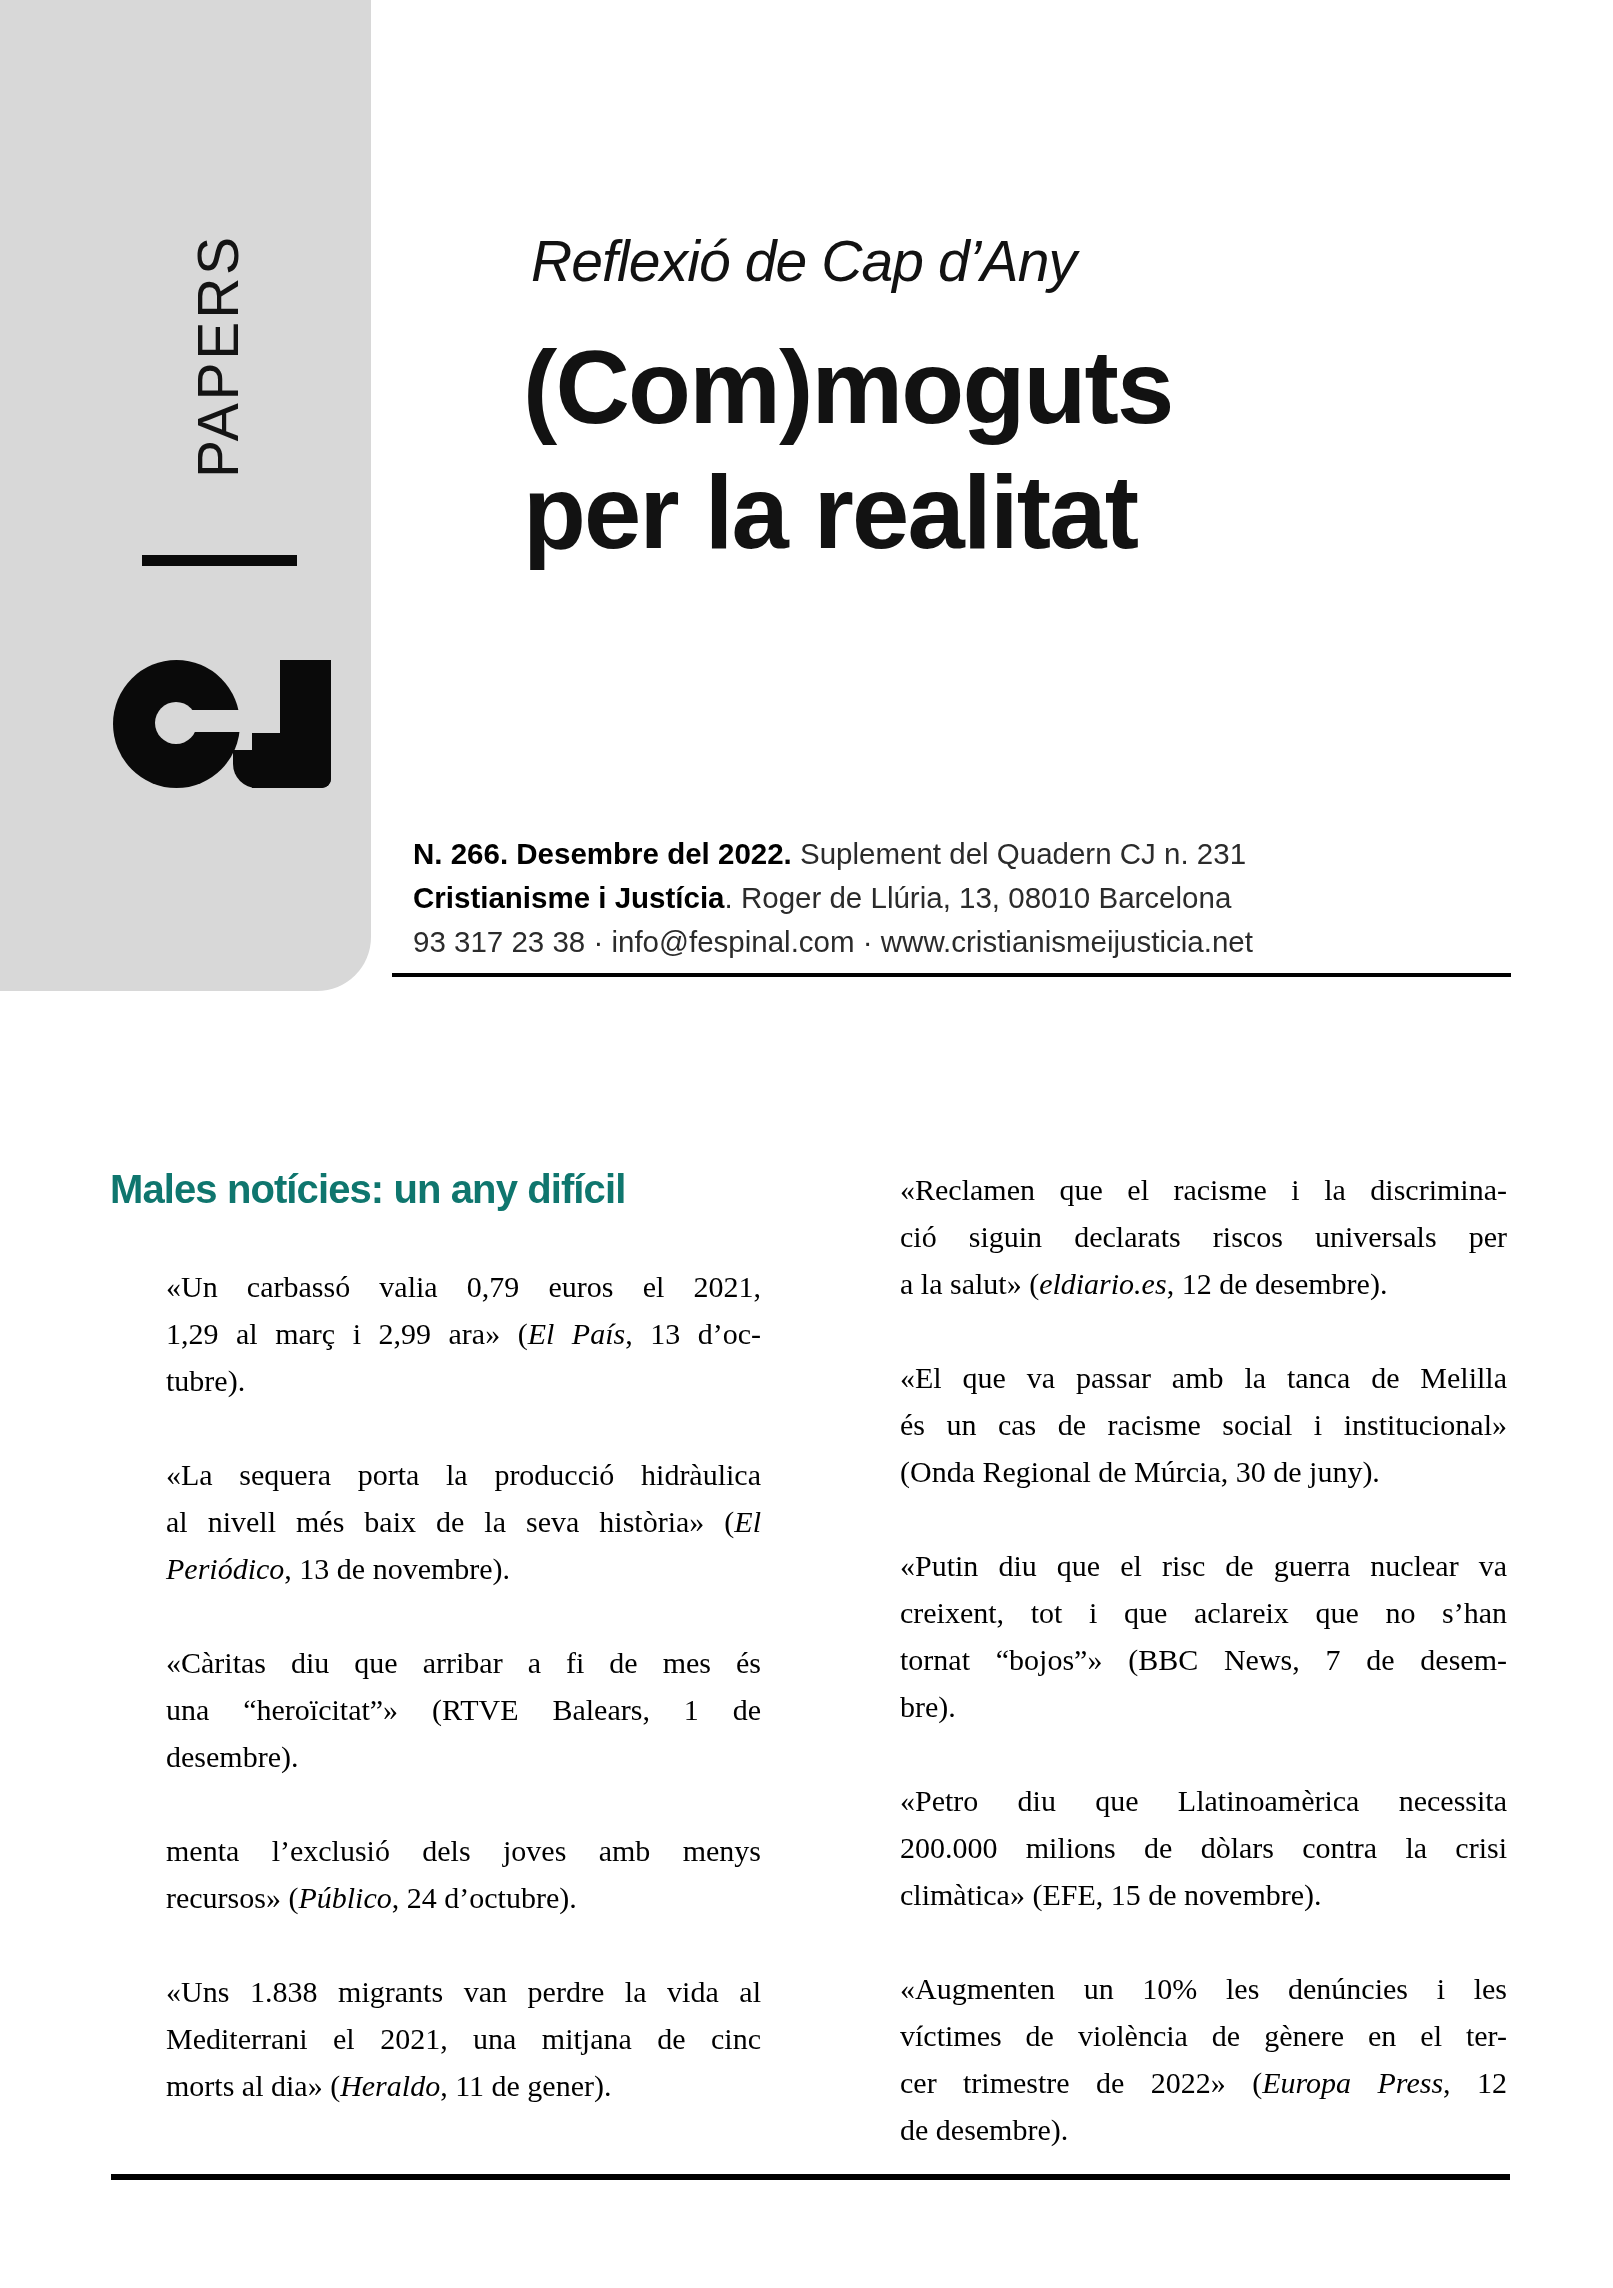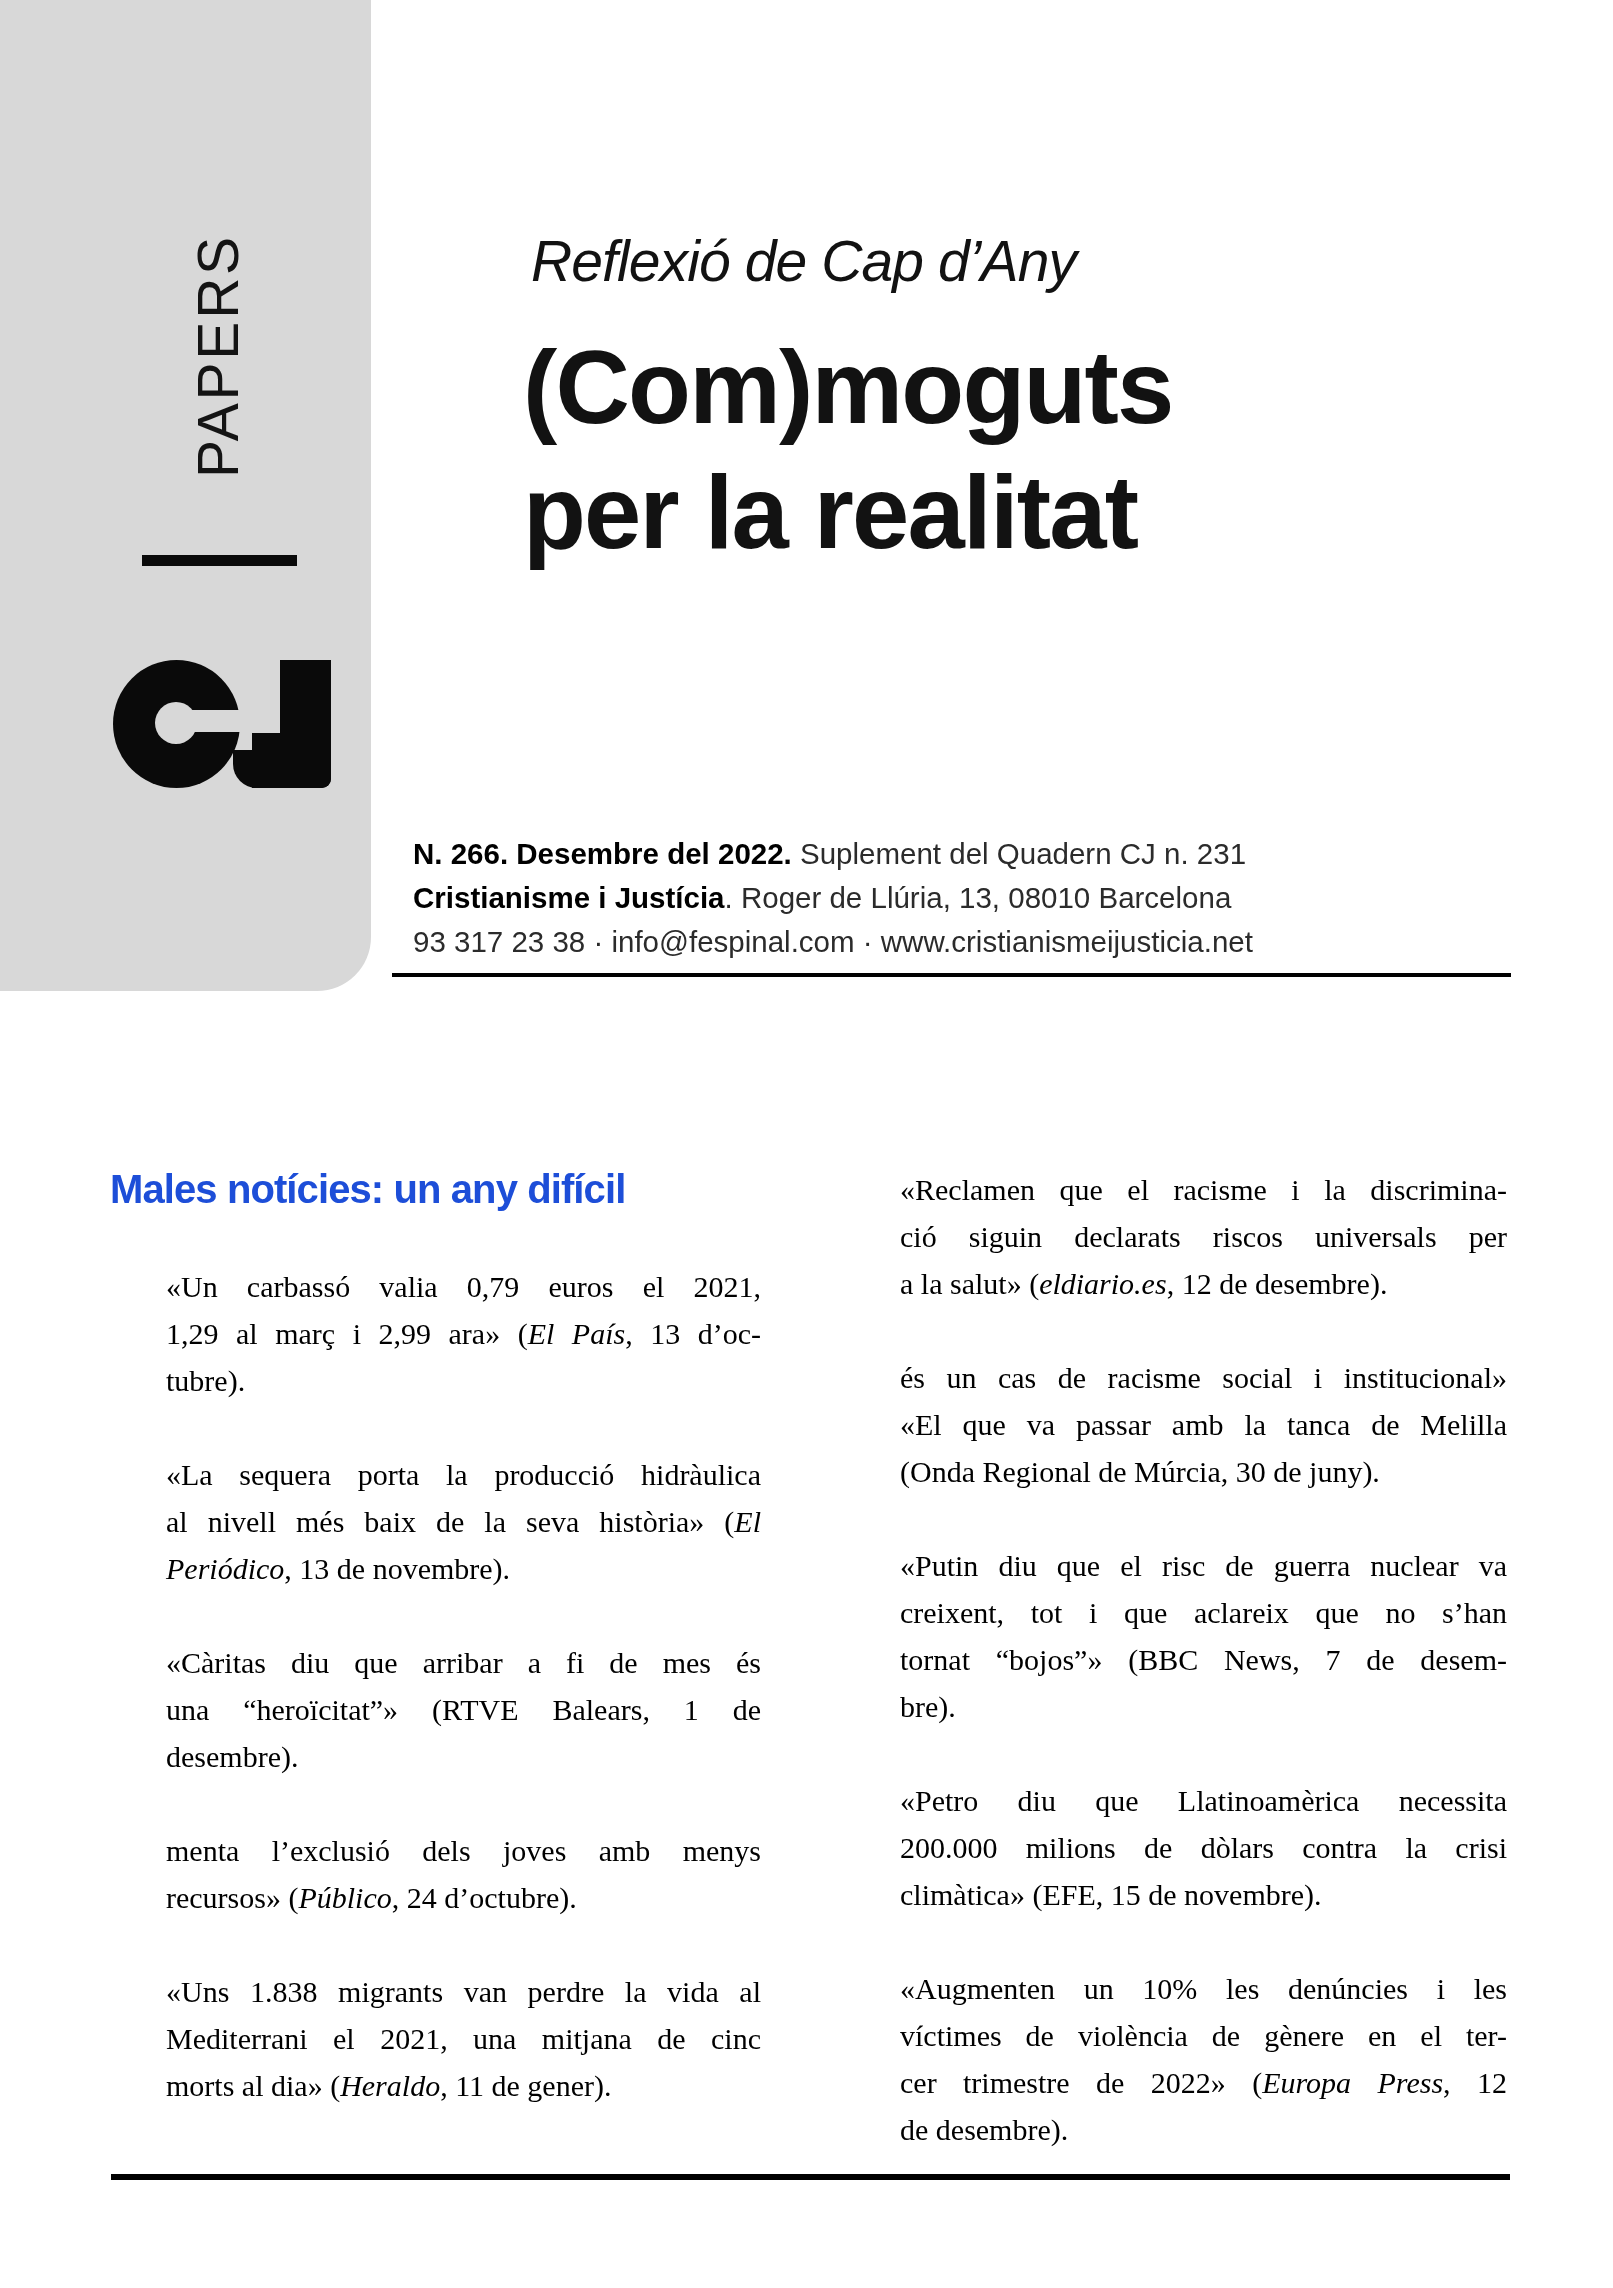--- a/index.html
+++ b/index.html
@@ -41,21 +41,21 @@
   
   .rule{position:absolute;background:#000;}
   .header-rule{left:392px;top:973px;width:1119px;height:3.7px;}
   .bottom-rule{left:111px;top:2174px;width:1399px;height:5.5px;}
 
   
   .col{position:absolute;font-family:"Liberation Serif",serif;font-size:30px;line-height:47px;color:#000;}
   .col-left{left:110px;top:1165px;width:652px;}
   .col-right{left:900px;top:1166px;width:607px;}
   .col h2{margin:0 0 50px 0;font-family:"Liberation Sans",sans-serif;
-    font-size:40px;line-height:48px;font-weight:700;letter-spacing:-0.9px;color:#1d4ed8;white-space:nowrap;}
+    font-size:40px;line-height:48px;font-weight:700;letter-spacing:-0.9px;color:#0f766e;white-space:nowrap;}
   .col-left .para{margin-left:56px;width:595px;}
   .col-right .para{width:607px;}
   .para{margin-bottom:47px;}
   .para:last-child{margin-bottom:8px;}
   .ln{text-align:justify;text-align-last:justify;}
   .ln.last{text-align:last;text-align-last:left;}
   em{font-style:italic;}
 </style>
 </head>
 <body>
@@ -118,22 +118,22 @@
   </div>
 
   <div class="col col-right">
     <div>
         <div class="para">
           <div class="ln">«Reclamen que el racisme i la discrimina-</div>
           <div class="ln">ció siguin declarats riscos universals per</div>
           <div class="ln last">a la salut» (<em>eldiario.es</em>, 12 de desembre).</div>
         </div>
         <div class="para">
+          <div class="ln">«El que va passar amb la tanca de Melilla</div>
           <div class="ln">és un cas de racisme social i institucional»</div>
-          <div class="ln">«El que va passar amb la tanca de Melilla</div>
           <div class="ln last">(Onda Regional de Múrcia, 30 de juny).</div>
         </div>
         <div class="para">
           <div class="ln">«Putin diu que el risc de guerra nuclear va</div>
           <div class="ln">creixent, tot i que aclareix que no s’han</div>
           <div class="ln">tornat “bojos”» (BBC News, 7 de desem-</div>
           <div class="ln last">bre).</div>
         </div>
         <div class="para">
           <div class="ln">«Petro diu que Llatinoamèrica necessita</div>

